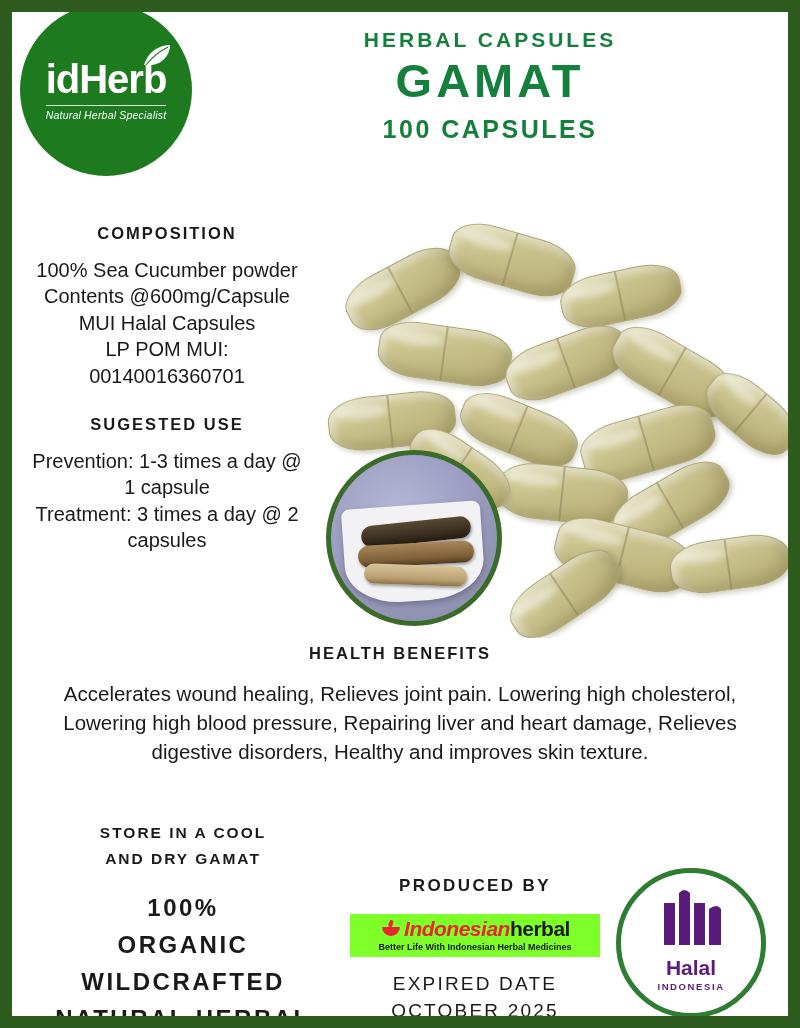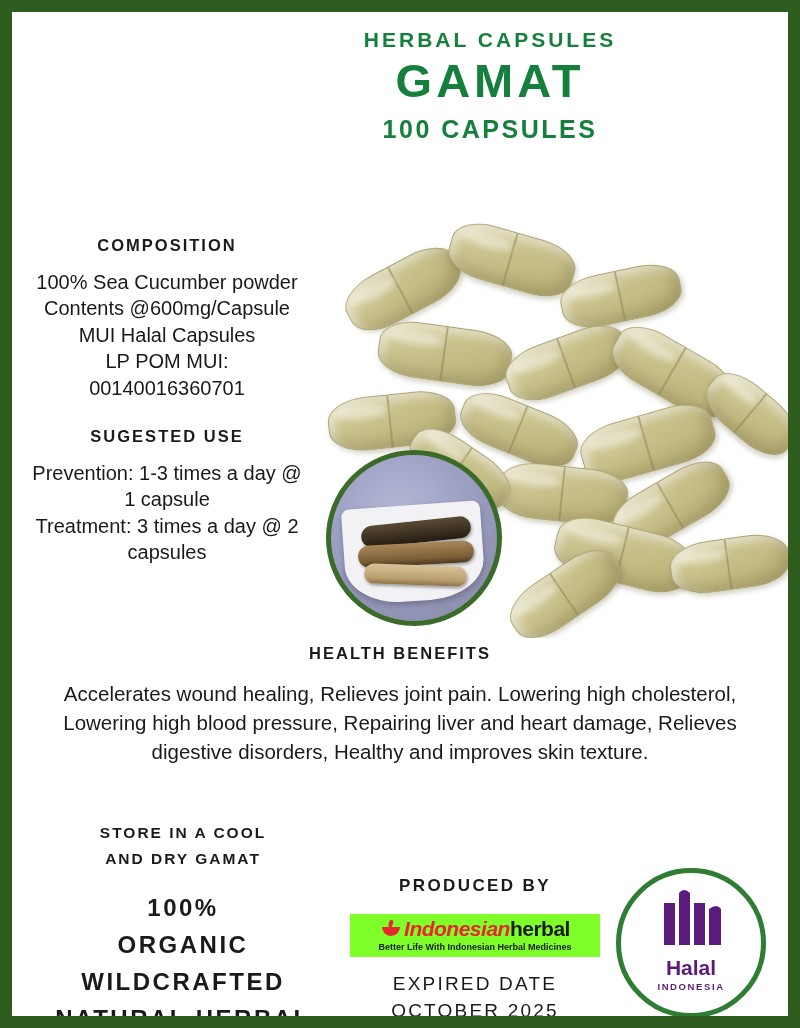--- a/index.html
+++ b/index.html
@@ -95,21 +95,21 @@
     font-size: 25px;
     font-weight: bold;
     letter-spacing: 2.5px;
     margin-top: 10px;
   }
 
   
   .left-col {
     position: absolute;
     left: 14px;
-    top: 224px;
+    top: 212px;
     width: 282px;
     text-align: center;
     color: #1a1a1a;
   }
   .sec-title {
     font-size: 16.5px;
     font-weight: bold;
     letter-spacing: 2px;
     margin-bottom: 14px;
   }
@@ -330,20 +330,30 @@
     font-weight: bold;
     letter-spacing: 1.6px;
     margin-top: 3px;
   }
 </style>
 </head>
 <body>
 
 <div class="label">
 
+  <div class="logo-circle">
+    <div class="logo-text">
+      <span class="id">id</span><span>Herb</span>
+      <svg class="logo-leaf" viewBox="0 0 30 24">
+        <path d="M2 22 C6 8 18 2 28 2 C28 12 20 22 8 22 Z" fill="#ffffff"></path>
+        <path d="M4 22 C10 14 18 8 26 4" stroke="#1e7a1e" stroke-width="1.2" fill="none"></path>
+      </svg>
+    </div>
+    <div class="logo-sub">Natural Herbal Specialist</div>
+  </div>
 
   <div class="header">
     <div class="hdr-1">HERBAL CAPSULES</div>
     <div class="hdr-2">GAMAT</div>
     <div class="hdr-4">100 CAPSULES</div>
   </div>
 
   <div class="left-col">
     <div class="sec-title">COMPOSITION</div>
     <div class="sec-body" style="white-space:pre-line">100% Sea Cucumber powder

